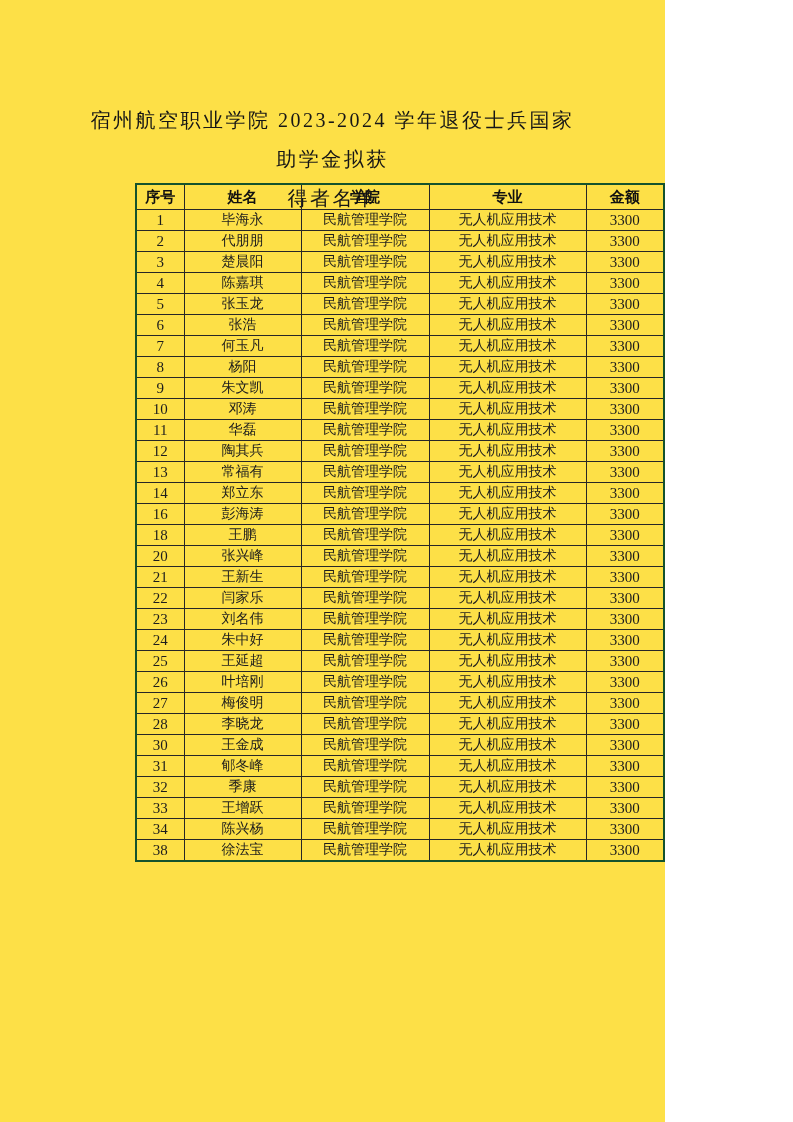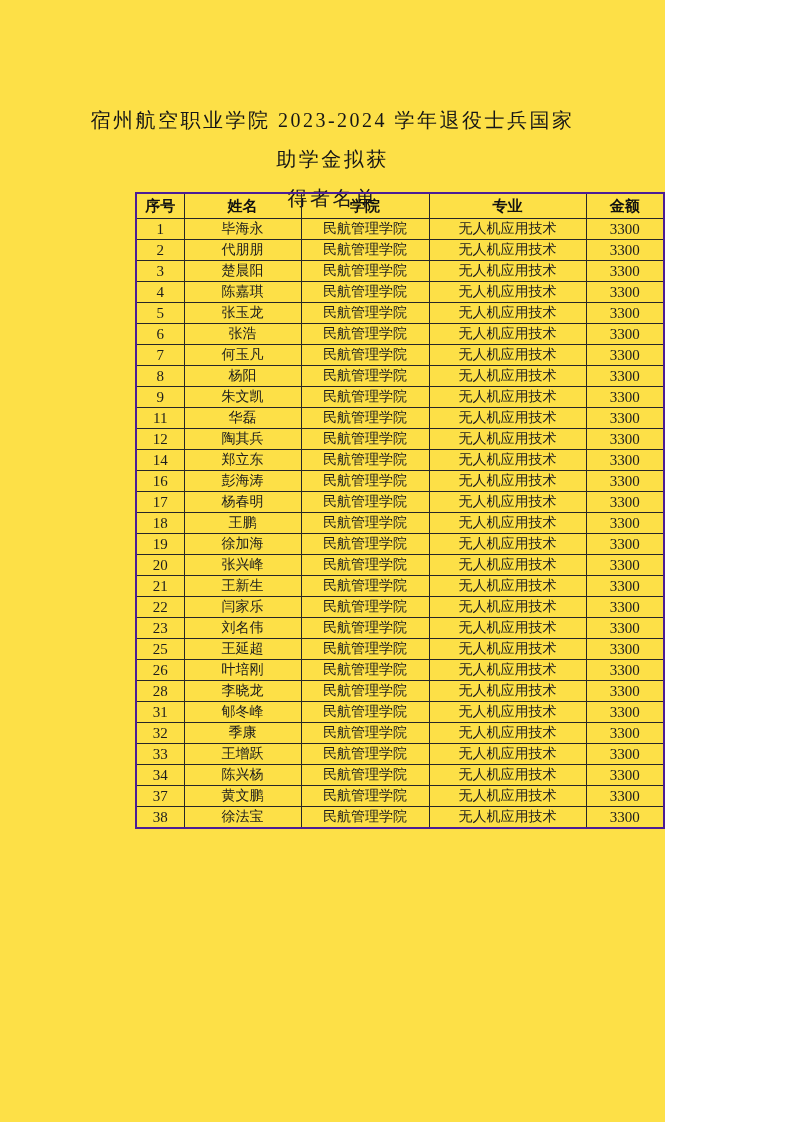--- a/index.html
+++ b/index.html
@@ -20,26 +20,26 @@
     text-align: center;
     font-size: 20px;
     font-weight: normal;
     letter-spacing: 2.5px;
     line-height: 39px;
     color: #161616;
   }
   .doc-title .title-line { display: block; }
   table.roster {
     position: absolute;
-    top: 192px;
+    top: 183px;
     left: 135px;
     width: 528px;
     border-collapse: collapse;
     table-layout: fixed;
-    border: 2px solid #4c1d95;
+    border: 2px solid #14532d;
   }
   table.roster th, table.roster td {
     border: 1px solid #272727;
     padding: 0 2px;
     text-align: center;
     vertical-align: middle;
     overflow: hidden;
     white-space: nowrap;
   }
   table.roster th {
@@ -145,69 +145,69 @@
           <td class="num">3300</td>
         </tr>
         <tr>
           <td class="num">9</td>
           <td>朱文凯</td>
           <td>民航管理学院</td>
           <td>无人机应用技术</td>
           <td class="num">3300</td>
         </tr>
         <tr>
+          <td class="num">10</td>
+          <td>邓涛</td>
+          <td>民航管理学院</td>
+          <td>无人机应用技术</td>
+          <td class="num">3300</td>
+        </tr>
+        <tr>
           <td class="num">11</td>
           <td>华磊</td>
           <td>民航管理学院</td>
           <td>无人机应用技术</td>
           <td class="num">3300</td>
         </tr>
         <tr>
           <td class="num">12</td>
           <td>陶其兵</td>
           <td>民航管理学院</td>
           <td>无人机应用技术</td>
           <td class="num">3300</td>
         </tr>
         <tr>
+          <td class="num">13</td>
+          <td>常福有</td>
+          <td>民航管理学院</td>
+          <td>无人机应用技术</td>
+          <td class="num">3300</td>
+        </tr>
+        <tr>
           <td class="num">14</td>
           <td>郑立东</td>
           <td>民航管理学院</td>
           <td>无人机应用技术</td>
           <td class="num">3300</td>
         </tr>
         <tr>
           <td class="num">16</td>
           <td>彭海涛</td>
           <td>民航管理学院</td>
           <td>无人机应用技术</td>
           <td class="num">3300</td>
         </tr>
         <tr>
-          <td class="num">17</td>
-          <td>杨春明</td>
-          <td>民航管理学院</td>
-          <td>无人机应用技术</td>
-          <td class="num">3300</td>
-        </tr>
-        <tr>
           <td class="num">18</td>
           <td>王鹏</td>
           <td>民航管理学院</td>
           <td>无人机应用技术</td>
           <td class="num">3300</td>
         </tr>
         <tr>
-          <td class="num">19</td>
-          <td>徐加海</td>
-          <td>民航管理学院</td>
-          <td>无人机应用技术</td>
-          <td class="num">3300</td>
-        </tr>
-        <tr>
           <td class="num">20</td>
           <td>张兴峰</td>
           <td>民航管理学院</td>
           <td>无人机应用技术</td>
           <td class="num">3300</td>
         </tr>
         <tr>
           <td class="num">21</td>
           <td>王新生</td>
           <td>民航管理学院</td>
@@ -222,41 +222,62 @@
           <td class="num">3300</td>
         </tr>
         <tr>
           <td class="num">23</td>
           <td>刘名伟</td>
           <td>民航管理学院</td>
           <td>无人机应用技术</td>
           <td class="num">3300</td>
         </tr>
         <tr>
+          <td class="num">24</td>
+          <td>朱中好</td>
+          <td>民航管理学院</td>
+          <td>无人机应用技术</td>
+          <td class="num">3300</td>
+        </tr>
+        <tr>
           <td class="num">25</td>
           <td>王延超</td>
           <td>民航管理学院</td>
           <td>无人机应用技术</td>
           <td class="num">3300</td>
         </tr>
         <tr>
           <td class="num">26</td>
           <td>叶培刚</td>
           <td>民航管理学院</td>
           <td>无人机应用技术</td>
           <td class="num">3300</td>
         </tr>
         <tr>
+          <td class="num">27</td>
+          <td>梅俊明</td>
+          <td>民航管理学院</td>
+          <td>无人机应用技术</td>
+          <td class="num">3300</td>
+        </tr>
+        <tr>
           <td class="num">28</td>
           <td>李晓龙</td>
           <td>民航管理学院</td>
           <td>无人机应用技术</td>
           <td class="num">3300</td>
         </tr>
         <tr>
+          <td class="num">30</td>
+          <td>王金成</td>
+          <td>民航管理学院</td>
+          <td>无人机应用技术</td>
+          <td class="num">3300</td>
+        </tr>
+        <tr>
           <td class="num">31</td>
           <td>郇冬峰</td>
           <td>民航管理学院</td>
           <td>无人机应用技术</td>
           <td class="num">3300</td>
         </tr>
         <tr>
           <td class="num">32</td>
           <td>季康</td>
           <td>民航管理学院</td>
@@ -271,27 +292,20 @@
           <td class="num">3300</td>
         </tr>
         <tr>
           <td class="num">34</td>
           <td>陈兴杨</td>
           <td>民航管理学院</td>
           <td>无人机应用技术</td>
           <td class="num">3300</td>
         </tr>
         <tr>
-          <td class="num">37</td>
-          <td>黄文鹏</td>
-          <td>民航管理学院</td>
-          <td>无人机应用技术</td>
-          <td class="num">3300</td>
-        </tr>
-        <tr>
           <td class="num">38</td>
           <td>徐法宝</td>
           <td>民航管理学院</td>
           <td>无人机应用技术</td>
           <td class="num">3300</td>
         </tr>
       </tbody>
   </table>
 
 </div>

